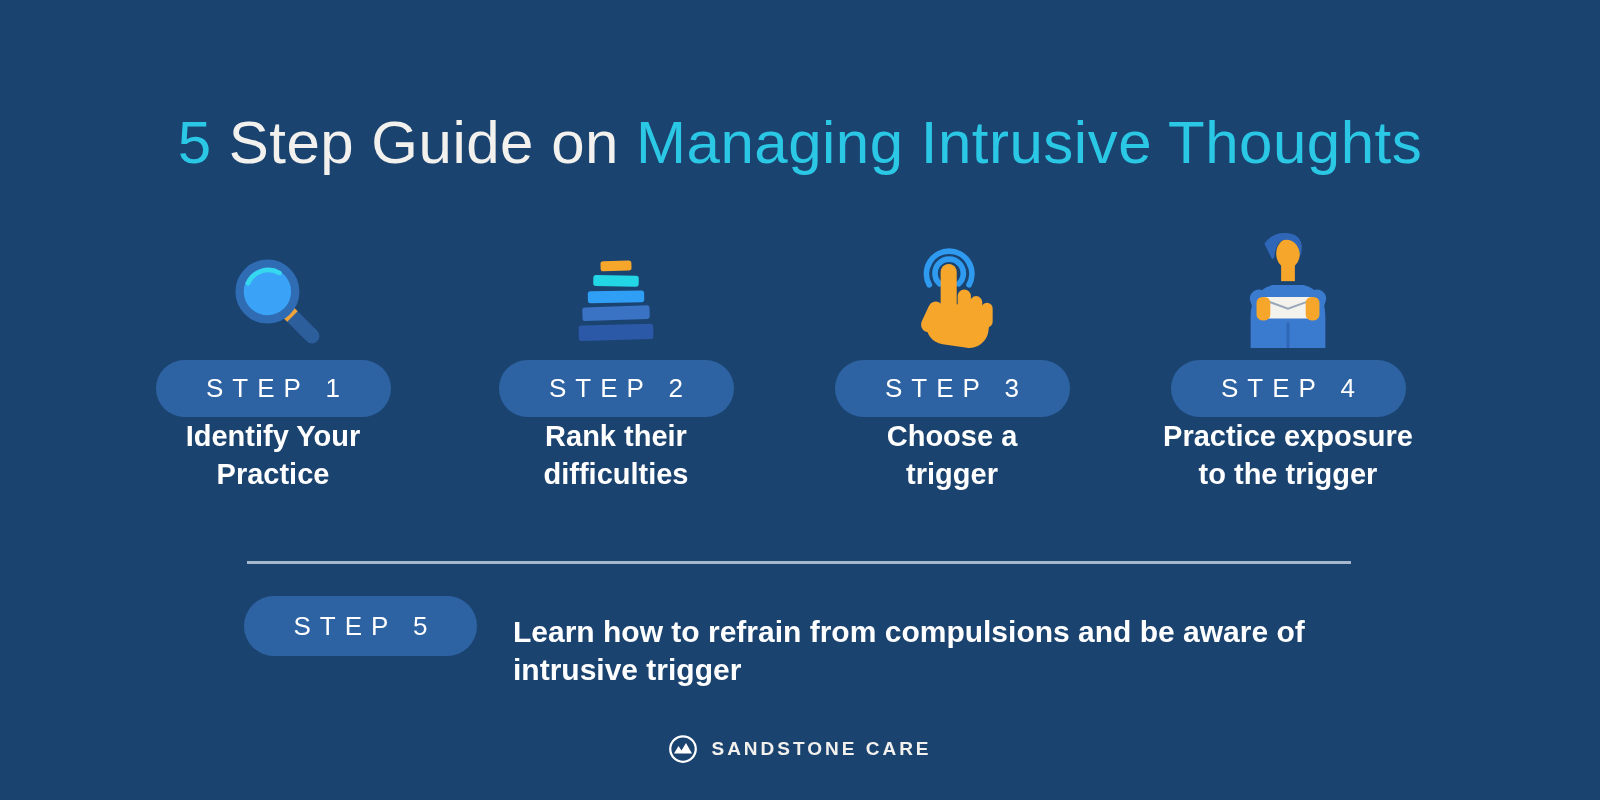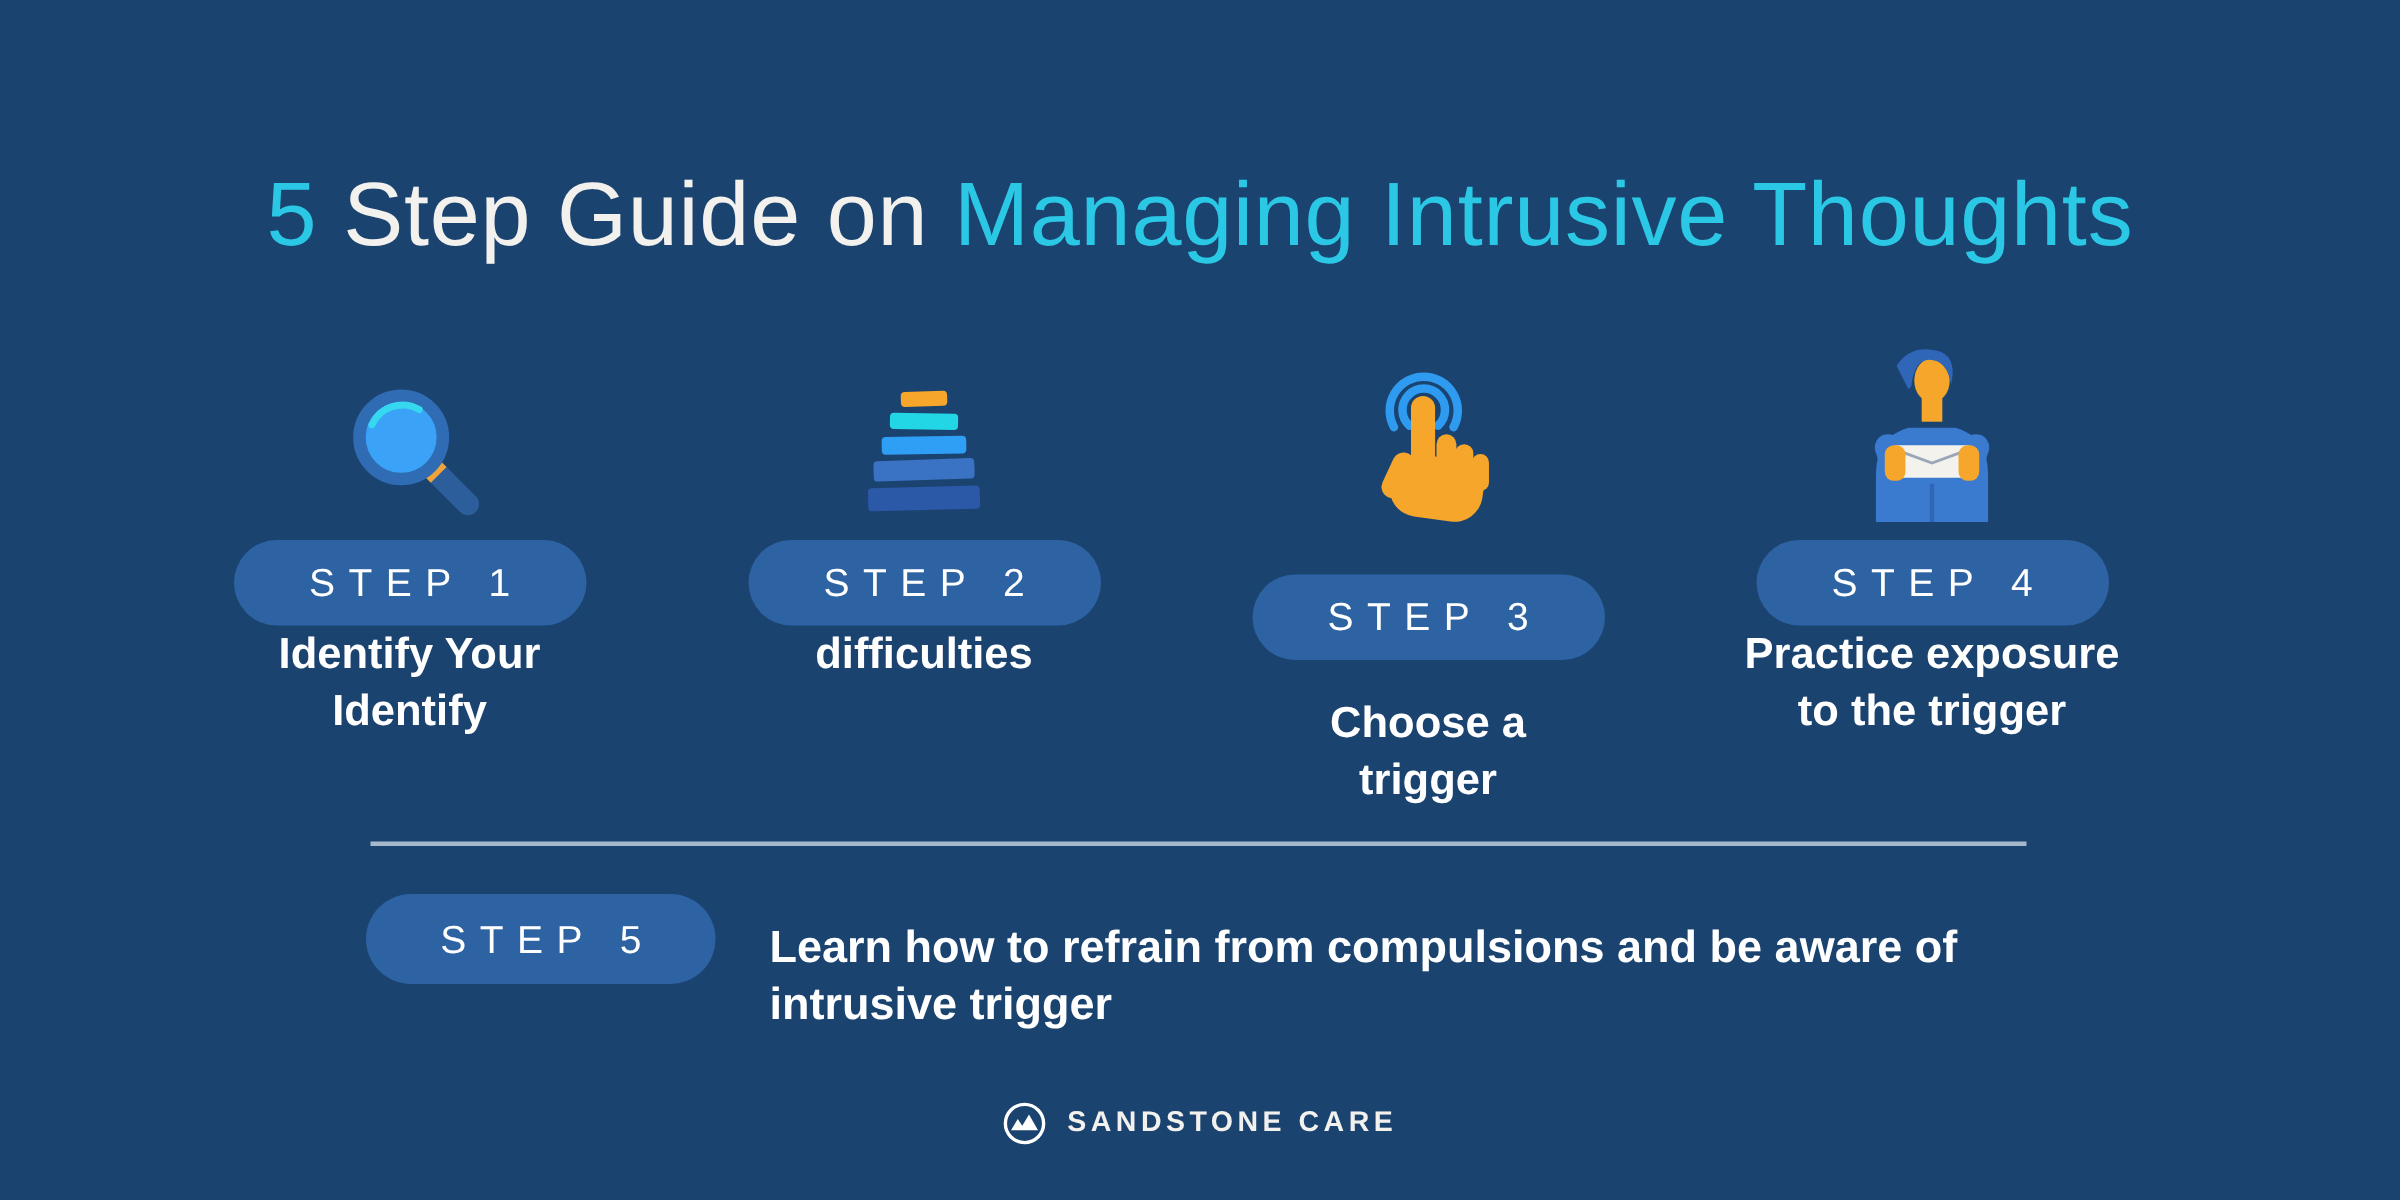--- a/index.html
+++ b/index.html
@@ -13,21 +13,21 @@
     position:absolute;top:108px;left:0;width:100%;text-align:center;
     font-size:60px;font-weight:normal;letter-spacing:0.5px;white-space:nowrap;
   }
   .title .t-accent{color:#2BC8E6;}
   .title .t-white{color:#F2F1ED;}
   
   .steps{position:absolute;top:228px;left:0;width:1600px;height:290px;}
   .step-col{position:absolute;top:0;width:336px;display:flex;flex-direction:column;align-items:center;}
   .step-col:nth-of-type(1){left:105px;}
   .step-col:nth-of-type(2){left:448px;}
-  .step-col:nth-of-type(3){left:784px;gap:23px;}
+  .step-col:nth-of-type(3){left:784px;}
   .step-col:nth-of-type(4){left:1120px;}
   .icon-box{height:122px;display:flex;align-items:flex-end;justify-content:center;}
   .pill{
     margin-top:10px;width:235px;height:57px;background:#2E63A3;border-radius:29px;
     display:flex;align-items:center;justify-content:center;
   }
   .pill-label{
     color:#FFFFFF;font-size:26px;font-weight:normal;letter-spacing:9px;margin-right:-9px;
     font-family:"Liberation Sans","DejaVu Sans",sans-serif;
   }
@@ -70,38 +70,39 @@
           <line x1="70" y1="68" x2="76" y2="74" stroke="#F2A43A" stroke-width="16"></line>
           <circle cx="49" cy="47" r="30" fill="#3BA3F7" stroke="#2F6CB3" stroke-width="9"></circle>
           <path d="M28 38 A 24 24 0 0 1 62 27" stroke="#35D8EE" stroke-width="5" fill="none" stroke-linecap="round"></path>
         </svg>
       </div>
       <div class="pill">
         <span class="pill-label">STEP 1</span>
       </div>
       <div class="caption">
         <div>Identify Your</div>
-        <div>Identify</div>
+        <div>Practice</div>
       </div>
     </div>
 
     <div class="step-col">
       <div class="icon-box">
         <svg width="100" height="100" viewBox="0 0 110 110">
           <rect x="38" y="12" width="34" height="11" rx="3" fill="#F5A62B" transform="rotate(-2 55 17)"></rect>
           <rect x="30" y="28" width="50" height="12" rx="3" fill="#22D6E6" transform="rotate(1 55 34)"></rect>
           <rect x="24" y="45" width="62" height="13" rx="3" fill="#2F9FF5" transform="rotate(-1 55 51)"></rect>
           <rect x="18" y="62" width="74" height="15" rx="3" fill="#3A72C4" transform="rotate(-2 55 69)"></rect>
           <rect x="14" y="82" width="82" height="17" rx="3" fill="#2C58A8" transform="rotate(-1.5 55 90)"></rect>
         </svg>
       </div>
       <div class="pill">
         <span class="pill-label">STEP 2</span>
       </div>
       <div class="caption">
+        <div>Rank their</div>
         <div>difficulties</div>
       </div>
     </div>
 
     <div class="step-col">
       <div class="icon-box">
         <svg width="104" height="104" viewBox="0 0 110 110">
           <path d="M31 41 A 24 24 0 1 1 73 41" stroke="#2E9BF0" stroke-width="6" fill="none" stroke-linecap="round"></path>
           <path d="M42 40 A 15 15 0 1 1 62 40" stroke="#2E9BF0" stroke-width="6" fill="none" stroke-linecap="round"></path>
           <g fill="#F5A62B">

